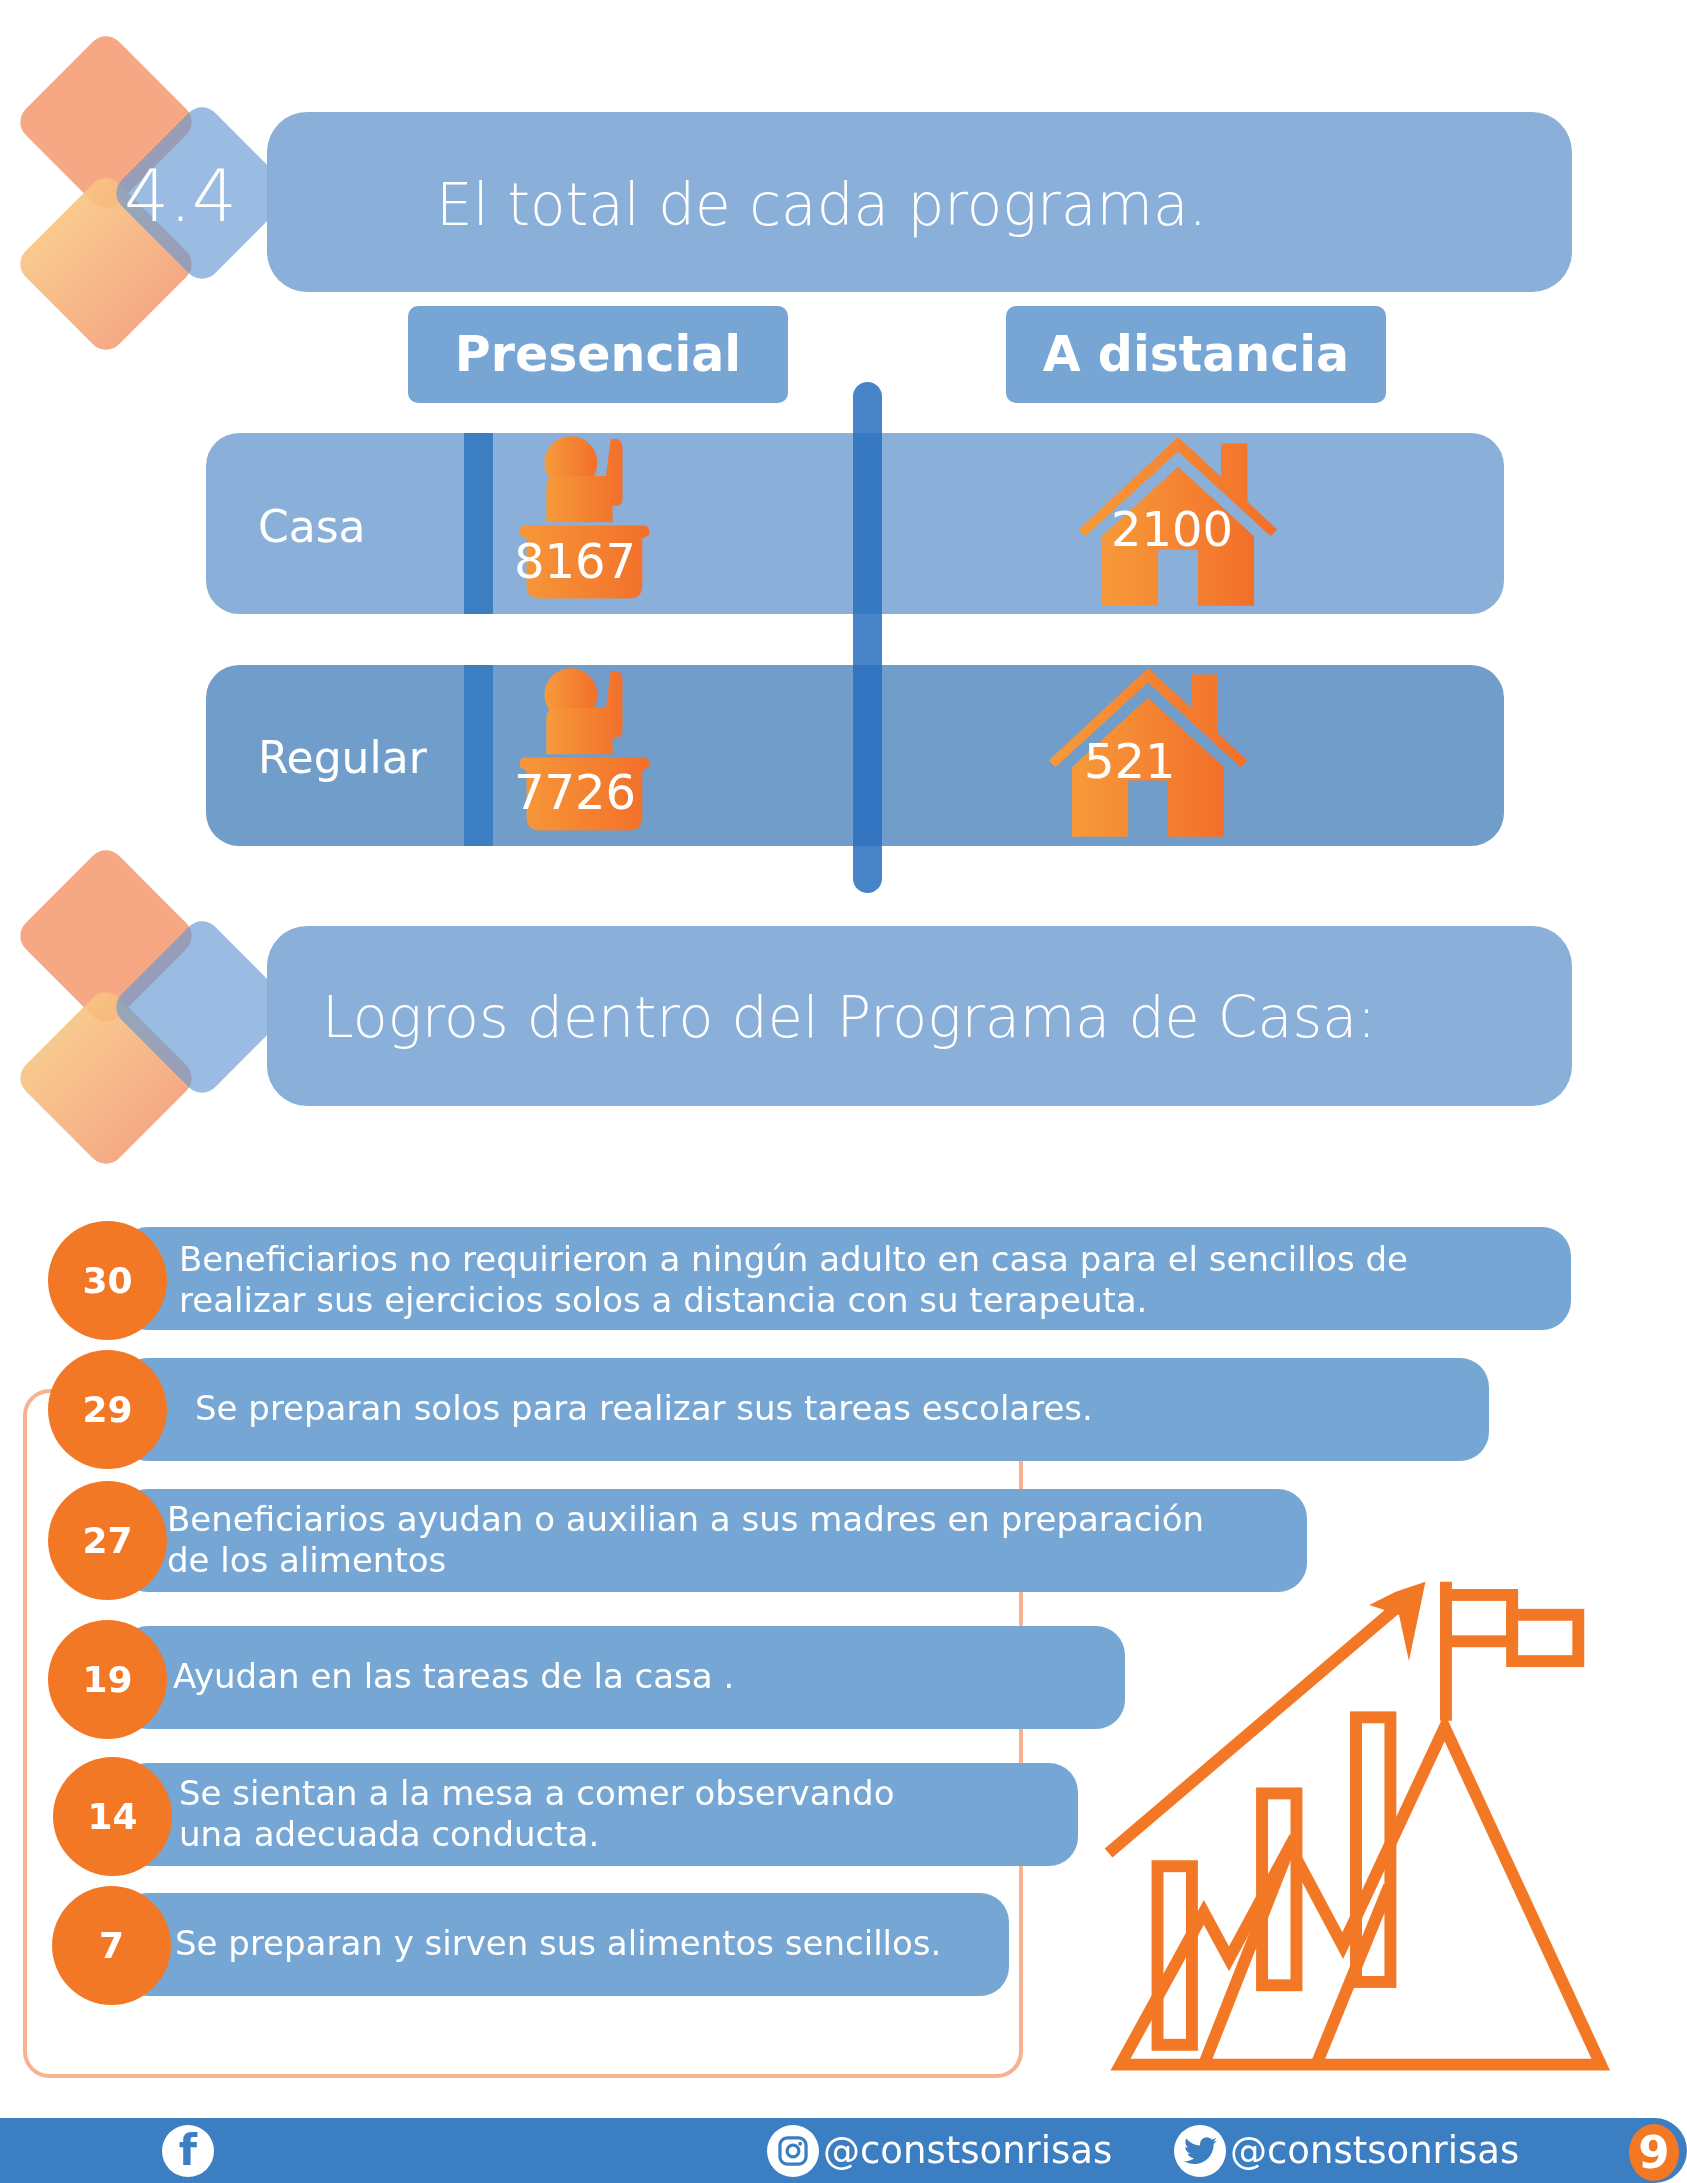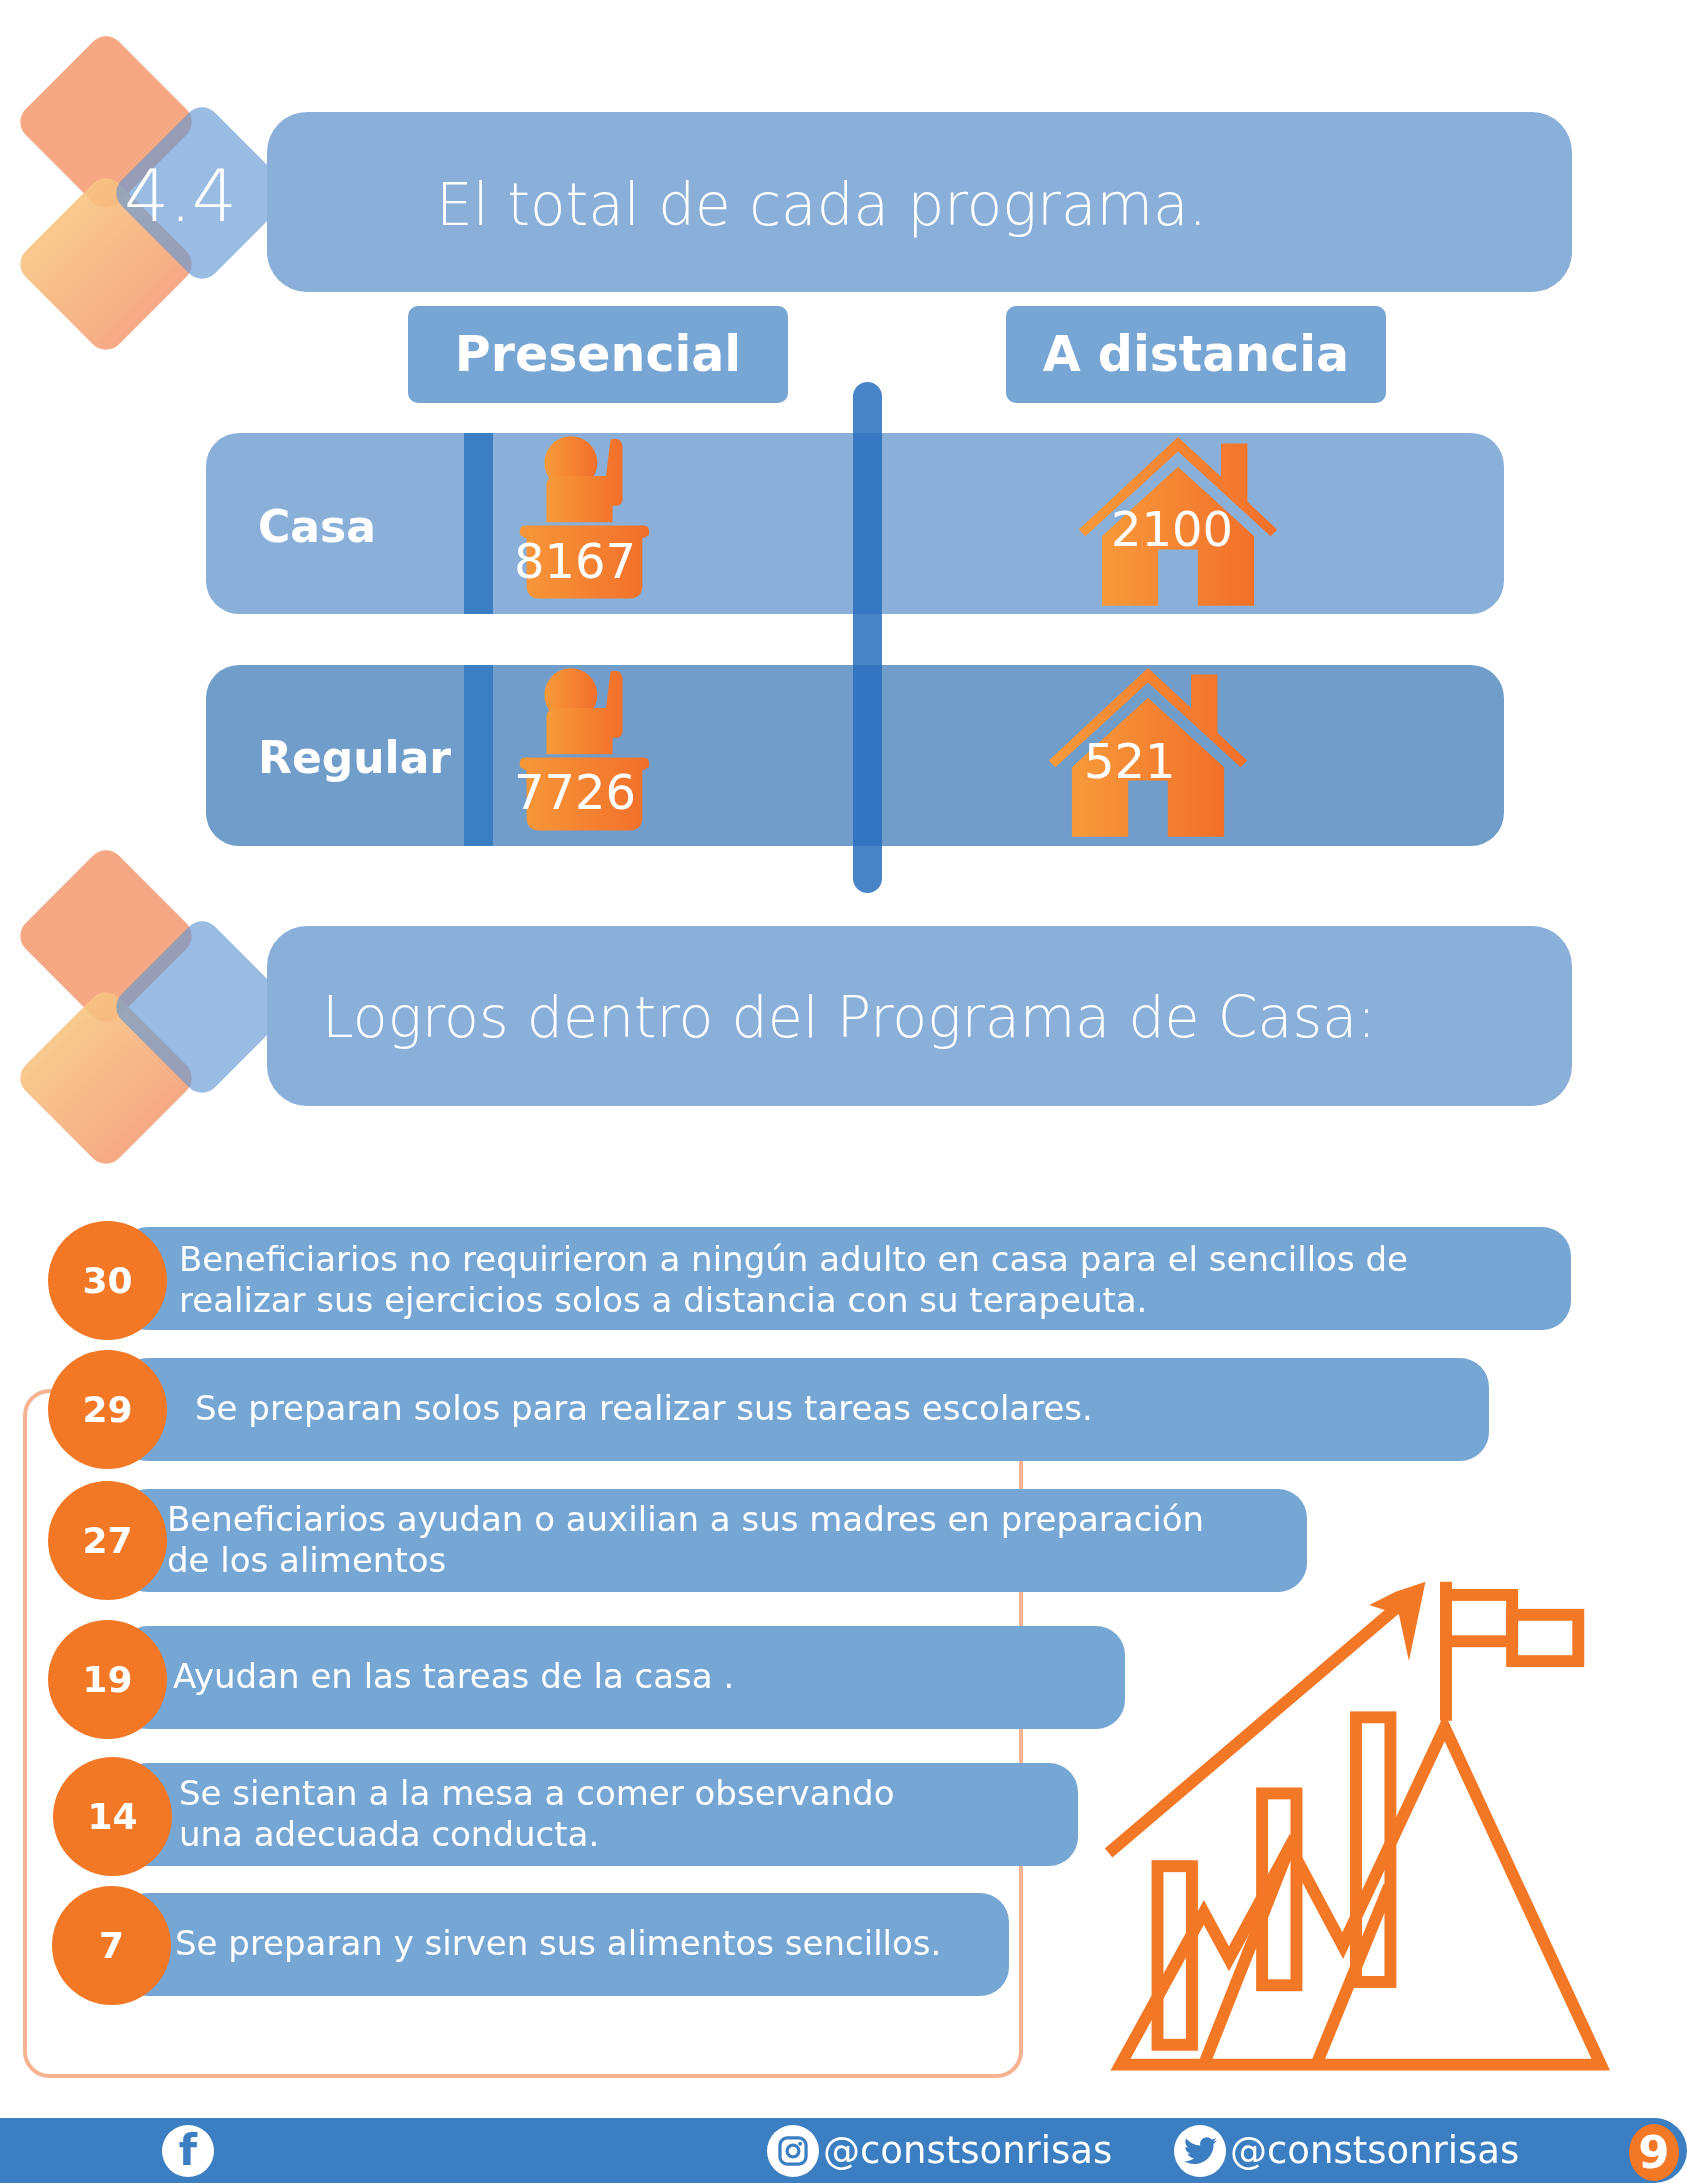--- a/index.html
+++ b/index.html
@@ -3,21 +3,21 @@
 <meta charset="utf-8">
 <style>
   html,body{margin:0;padding:0;background:#ffffff;}
   body{width:1687px;height:2183px;position:relative;overflow:hidden;font-family:"DejaVu Sans","Liberation Sans",sans-serif;color:#fff;}
   .abs{position:absolute;}
   .diamond{position:absolute;transform:rotate(45deg);border-radius:18.5px;}
   .hdr-box{position:absolute;background:#8ab0d9;border-radius:40px;}
   .hdr-text{position:absolute;font-weight:300;color:#fff;white-space:nowrap;}
   .col-hdr{position:absolute;background:#77a5d4;border-radius:10px;display:flex;align-items:center;justify-content:center;font-weight:bold;font-size:49px;color:#fff;}
   .row-box{position:absolute;border-radius:33px;}
-  .row-label{position:absolute;font-weight:bold;font-size:44px;color:#fff;}
+  .row-label{position:absolute;font-weight:normal;font-size:44px;color:#fff;}
   .row-bar{position:absolute;width:29px;background:#3b7ec2;}
   .num-desk{position:absolute;font-size:48px;color:#fff;text-align:center;}
   .num-house{position:absolute;font-size:48px;color:#fff;text-align:left;}
   .pill{position:absolute;background:#76a6d4;border-radius:29px;}
   .pill-text{position:absolute;font-size:34px;line-height:41px;color:#fff;}
   .badge{position:absolute;width:119px;height:119px;border-radius:50%;background:#f37826;display:flex;align-items:center;justify-content:center;font-weight:bold;font-size:36px;color:#fff;}
   .footer{position:absolute;left:0;top:2118px;width:1687px;height:65px;background:#3b7ec2;border-radius:0 33px 33px 0;}
   .foot-item{position:absolute;top:2122px;height:57px;display:flex;align-items:center;font-size:37px;color:#fff;white-space:nowrap;}
   .foot-icon{width:52px;height:52px;border-radius:50%;background:#fff;display:inline-flex;align-items:center;justify-content:center;margin-right:4px;}
 </style>

